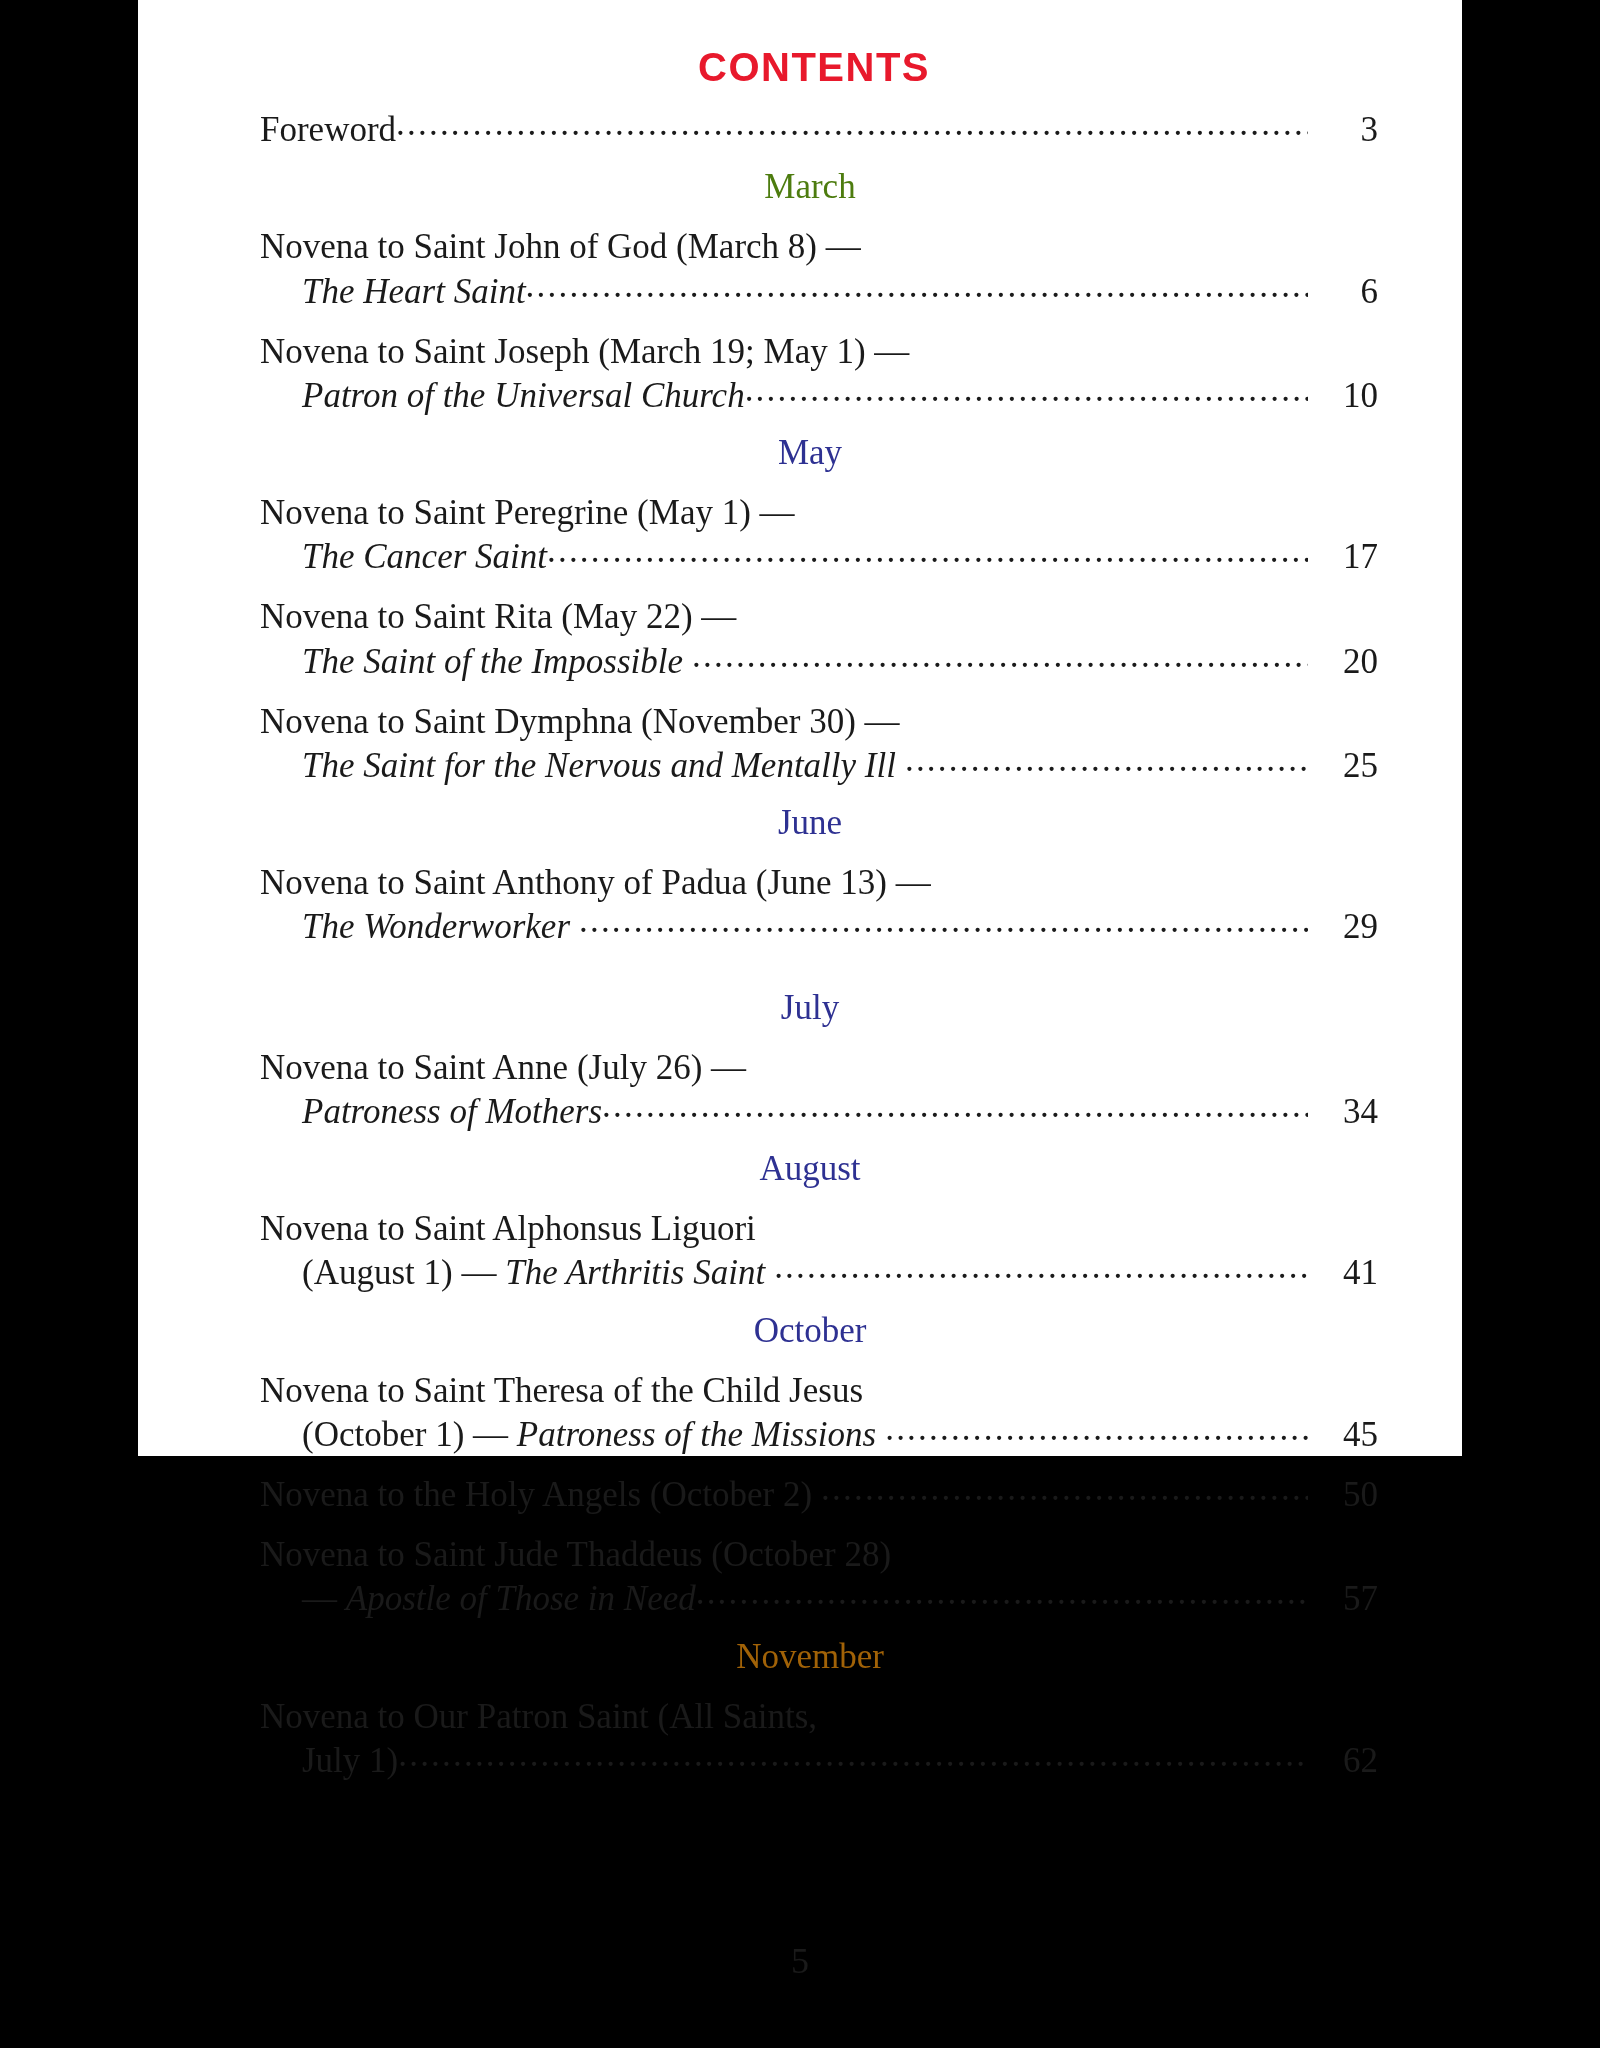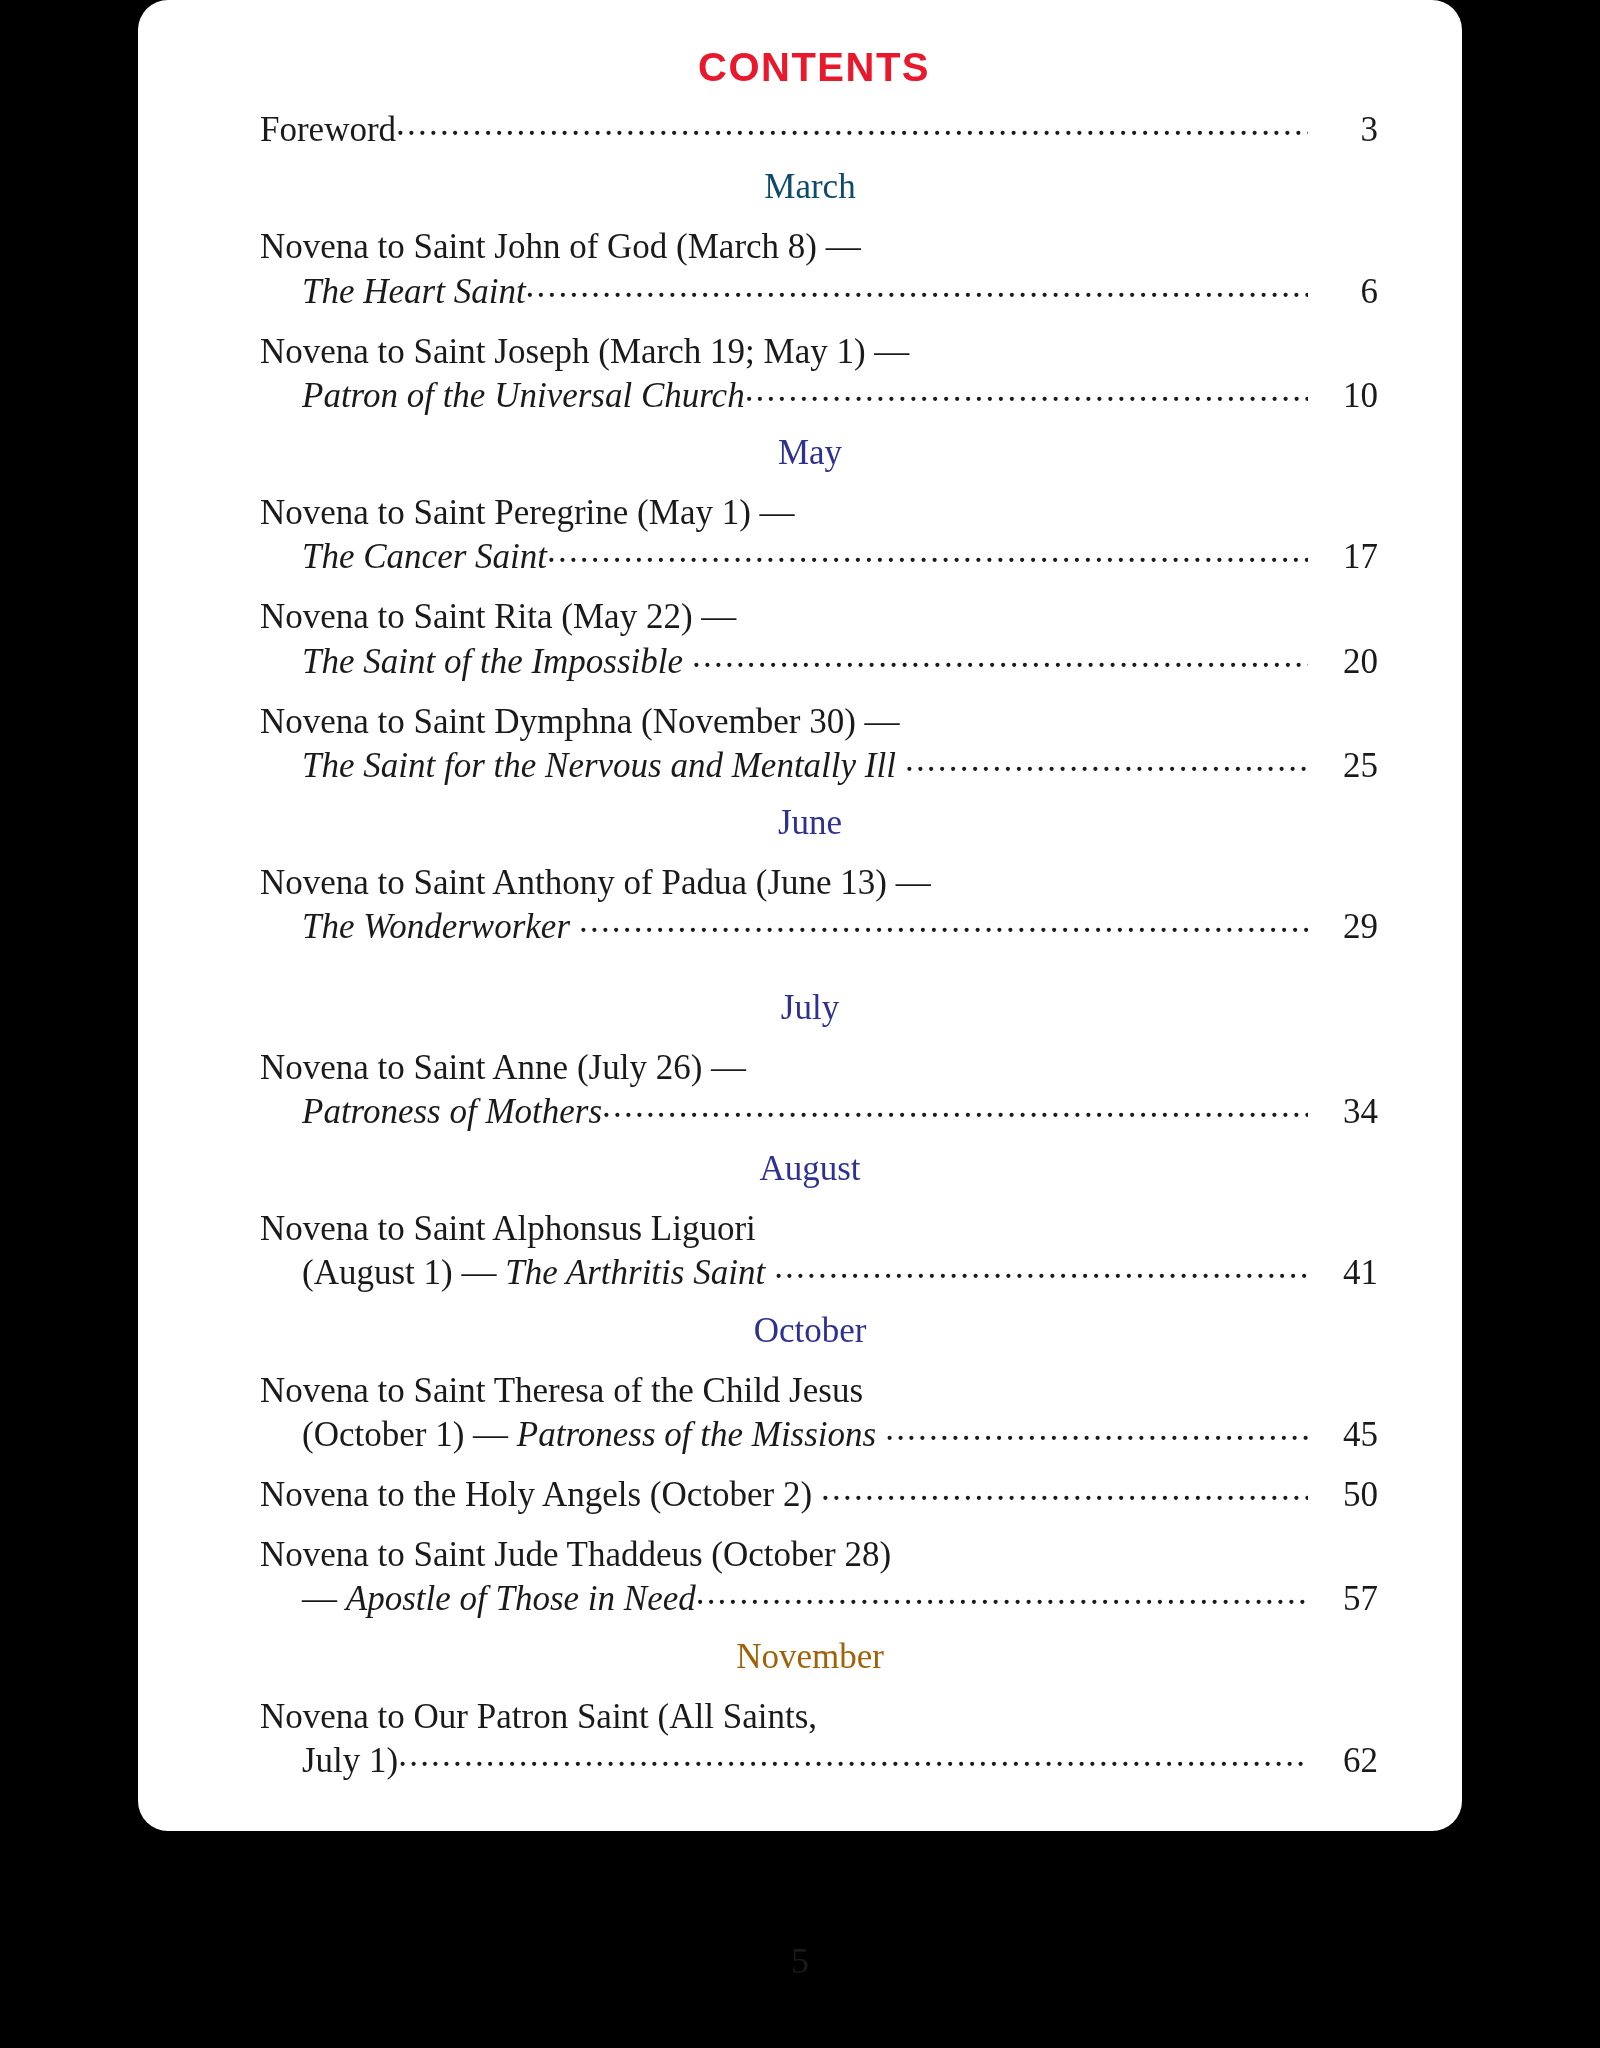--- a/index.html
+++ b/index.html
@@ -14,23 +14,22 @@
     overflow: hidden;
     font-family: "Liberation Serif", "DejaVu Serif", serif;
   }
 
   
   #page-sheet {
     position: absolute;
     left: 138px;
     top: 0;
     width: 1324px;
-    height: 1831px;
+    height: 1456px;
     background: #ffffff;
-    border-radius: 30px;
   }
 
   #page-inner {
     position: absolute;
     left: 106px;          
     top: 44px;
     width: 1150px;
   }
 
   
@@ -136,21 +135,21 @@
     <div class="entry">
       <div class="entry-line">
         <span class="line-text">Foreword</span>
         <span class="leader"></span>
         <span class="page-num">3</span>
       </div>
     </div>
 
     <div id="sections-host">
         <div class="section">
-          <div class="month-heading" style="color: #0c4a6e;">March</div>
+          <div class="month-heading" style="color: #4d7c0f;">March</div>
           <div class="entry">
             <div class="entry-line nonum">
               <span class="line-text"><span>Novena to Saint John of God (March 8) —</span></span>
               <span class="leader"></span>
               <span class="page-num"></span>
             </div>
             <div class="entry-line indented">
               <span class="line-text"><span class="ital">The Heart Saint</span></span>
               <span class="leader"></span>
               <span class="page-num">6</span>

